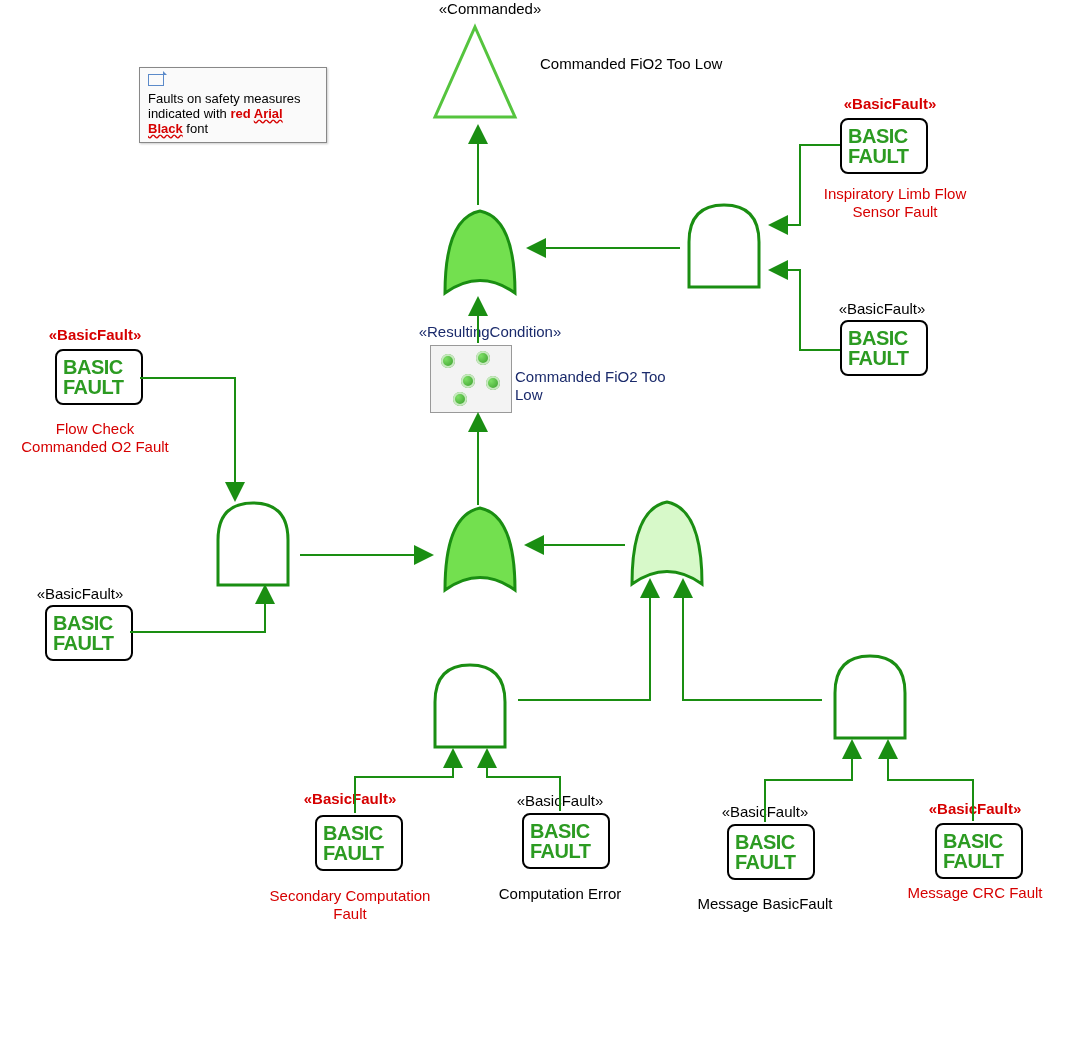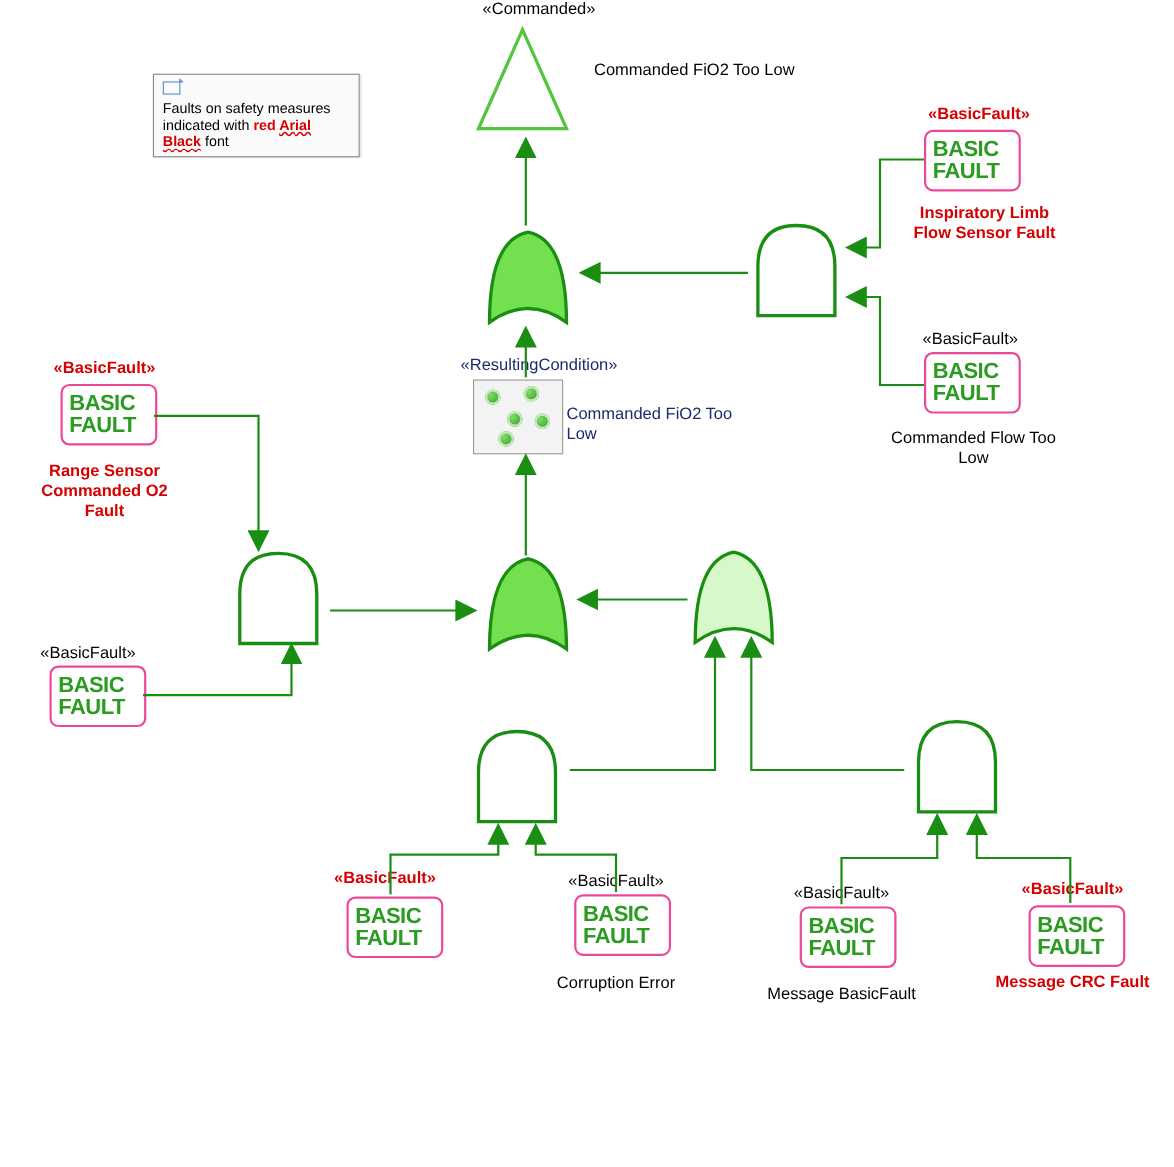--- a/index.html
+++ b/index.html
@@ -4,23 +4,23 @@
 <style>
   body{margin:0;background:#fff;font-family:Tahoma,Arial,sans-serif;font-size:15px;color:#000}
   .canvas{position:relative;width:1067px;height:1061px}
   .el{position:absolute}
   .note{border:1px solid #888;background:#fafafa;padding:6px 8px;width:170px;box-shadow:1px 1px 2px #ccc;font-size:13px}
   .note-icon{display:inline-block;width:14px;height:10px;border:1px solid #5b8ac9;margin-bottom:2px;position:relative}
   .note-icon::after{content:"";position:absolute;right:-4px;top:-4px;width:0;height:0;border-left:4px solid #5b8ac9;border-top:4px solid transparent}
   .stereo{color:#1a2a6b}
   .stereo-red{color:#d60000;font-weight:bold;font-family:"Arial Black",Arial,sans-serif}
   .label{text-align:center;line-height:1.2}
-  .label.red{color:#d60000;font-weight:700;font-family:"Arial Black",Arial,sans-serif}
+  .label.red{color:#d60000;font-weight:400;font-family:"Arial Black",Arial,sans-serif}
   .label.navy{color:#1a2a6b}
-  .basic-box{border:2px solid #ec4899;border-radius:8px;background:#fff;color:#2c9b22;font-family:Arial,sans-serif;font-weight:900;font-size:20px;line-height:1;padding:6px 6px;width:72px;text-align:left;letter-spacing:-0.5px}
+  .basic-box{border:2px solid #000000;border-radius:8px;background:#fff;color:#2c9b22;font-family:Arial,sans-serif;font-weight:900;font-size:20px;line-height:1;padding:6px 6px;width:72px;text-align:left;letter-spacing:-0.5px}
   .basic-box span{display:block}
   .squiggly{text-decoration:underline wavy #d60000}
   svg{position:absolute}
   .gate-stroke{stroke:#1a8e12;stroke-width:3;fill:#73e04f}
   .gate-light{fill:#d7f9c9}
   .triangle{stroke:#55c43e;stroke-width:3;fill:none}
   .arrow{stroke:#1a8e12;stroke-width:2;fill:none}
   .arrowhead{fill:#1a8e12}
   .circ-box{border:1px solid #999;background:#f3f3f3;width:80px;height:66px;position:relative}
   .dot{position:absolute;width:14px;height:14px;border-radius:50%;background:radial-gradient(circle at 35% 35%,#7de066,#2b8f1f);box-shadow:0 0 0 2px #c8e8c0 inset}
@@ -53,38 +53,37 @@
       <span>BASIC</span>
       <span>FAULT</span>
     </div>
 <div class="el label red" style="left:820px;top:185px;width:150px">Inspiratory Limb Flow Sensor Fault</div>
 
 <div class="el label" style="left:812px;top:300px;width:140px">«BasicFault»</div>
 <div class="el basic-box" style="left:840px;top:320px">
       <span>BASIC</span>
       <span>FAULT</span>
     </div>
-<div class="el label" style="left:800px;top:390px;width:170px">Commanded Flow Too Low</div>
 
 <div class="el stereo label" style="left:400px;top:323px;width:180px">«ResultingCondition»</div>
 <div class="el circ-box" style="left:430px;top:345px">
   <div class="dot" style="left:10px;top:8px"></div>
   <div class="dot" style="left:45px;top:5px"></div>
   <div class="dot" style="left:30px;top:28px"></div>
   <div class="dot" style="left:55px;top:30px"></div>
   <div class="dot" style="left:22px;top:46px"></div>
 </div>
 <div class="el label navy" style="left:515px;top:368px;width:160px;text-align:left">Commanded FiO2 Too Low</div>
 
 <div class="el stereo-red label" style="left:20px;top:326px;width:150px">«BasicFault»</div>
 <div class="el basic-box" style="left:55px;top:349px">
       <span>BASIC</span>
       <span>FAULT</span>
     </div>
-<div class="el label red" style="left:20px;top:420px;width:150px">Range Sensor Commanded O2 Fault</div>
+<div class="el label red" style="left:20px;top:420px;width:150px">Flow Check Commanded O2 Fault</div>
 
 <svg style="left:203px;top:495px" width="100" height="100">
   <path d="M15 90 L15 45 Q15 8 50 8 Q85 8 85 45 L85 90 Z" class="gate-stroke" style="fill:#fff"></path>
 </svg>
 
 <svg style="left:430px;top:500px" width="100" height="100">
   <path class="gate-stroke" d="M15 90 Q15 15 50 8 Q85 15 85 90 Q50 65 15 90 Z"></path>
 </svg>
 
 <svg style="left:617px;top:494px" width="100" height="100">
@@ -103,27 +102,28 @@
 
 <svg style="left:820px;top:648px" width="100" height="100">
   <path d="M15 90 L15 45 Q15 8 50 8 Q85 8 85 45 L85 90 Z" class="gate-stroke" style="fill:#fff"></path>
 </svg>
 
 <div class="el stereo-red label" style="left:270px;top:790px;width:160px">«BasicFault»</div>
 <div class="el basic-box" style="left:315px;top:815px">
       <span>BASIC</span>
       <span>FAULT</span>
     </div>
+<div class="el label red" style="left:260px;top:887px;width:180px">Secondary Computation Fault</div>
 
 <div class="el label" style="left:490px;top:792px;width:140px">«BasicFault»</div>
 <div class="el basic-box" style="left:522px;top:813px">
       <span>BASIC</span>
       <span>FAULT</span>
     </div>
-<div class="el label" style="left:475px;top:885px;width:170px">Corruption Error</div>
+<div class="el label" style="left:475px;top:885px;width:170px">Computation Error</div>
 
 <div class="el label" style="left:695px;top:803px;width:140px">«BasicFault»</div>
 <div class="el basic-box" style="left:727px;top:824px">
       <span>BASIC</span>
       <span>FAULT</span>
     </div>
 <div class="el label" style="left:680px;top:895px;width:170px">Message BasicFault</div>
 
 <div class="el stereo-red label" style="left:895px;top:800px;width:160px">«BasicFault»</div>
 <div class="el basic-box" style="left:935px;top:823px">

